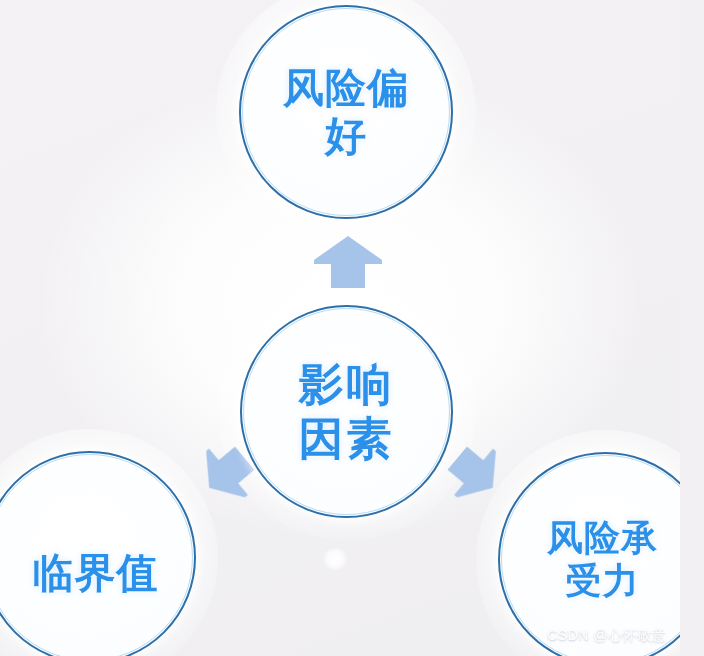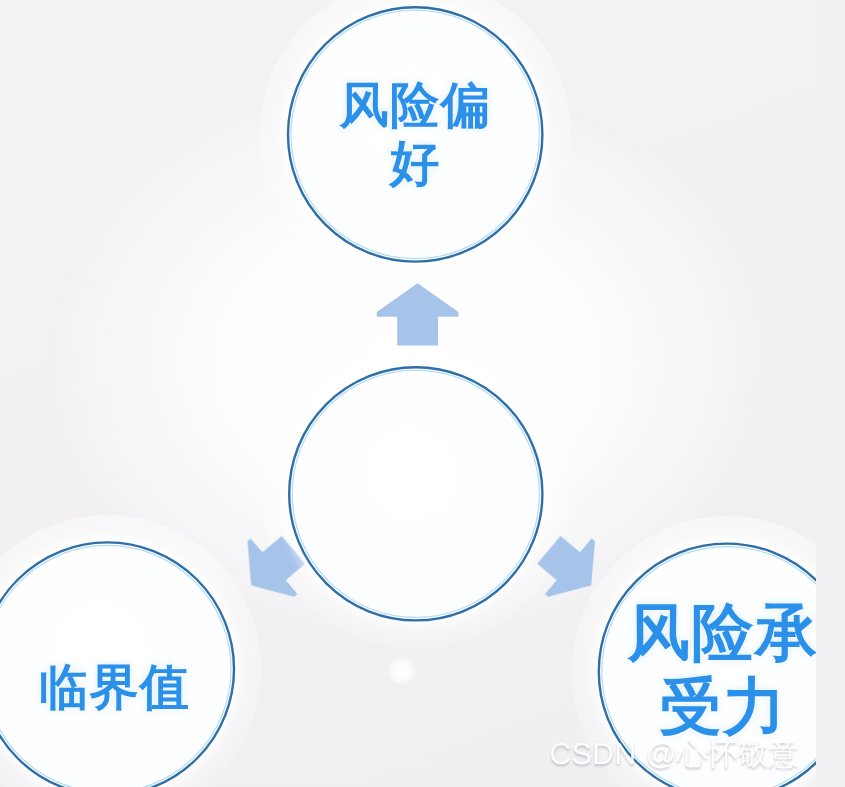--- a/index.html
+++ b/index.html
@@ -74,21 +74,21 @@
 
   
   #node-top          { left: 239px; top: 5px;   width: 214px; height: 214px; }
   #node-center       { left: 240px; top: 305px; width: 213px; height: 213px; }
   #node-bottom-left  { left: -17px; top: 451px; width: 213px; height: 213px; }
   #node-bottom-right { left: 498px; top: 452px; width: 215px; height: 215px; }
 
   #node-top .node-label          { font-size: 41px; }
   #node-center .node-label       { font-size: 45px; letter-spacing: 3px; }
   #node-bottom-left .node-label  { font-size: 41px; margin-left: 12px; margin-top: 32px; }
-  #node-bottom-right .node-label { font-size: 52px; margin-right: 6px; }
+  #node-bottom-right .node-label { font-size: 36px; margin-right: 6px; }
 
   
   .arrow {
     position: absolute;
     pointer-events: none;
   }
   .arrow svg { display: block; overflow: visible; }
   .arrow-shape {
     fill: #a6c3ea;
     filter: blur(0.6px);
@@ -108,21 +108,21 @@
     background: radial-gradient(circle, #ffffff 0%, rgba(255,255,255,0.75) 45%, rgba(255,255,255,0) 75%);
     pointer-events: none;
   }
 
   
   #watermark {
     position: absolute;
     right: 14px;
     bottom: 11px;
     color: #ffffff;
-    font-size: 25px;
+    font-size: 14px;
     letter-spacing: 0.5px;
     opacity: 0.92;
     text-shadow: 0 1px 2px rgba(140,150,165,0.55);
     user-select: none;
     white-space: nowrap;
   }
 </style>
 </head>
 <body>
 
@@ -152,20 +152,22 @@
   </div>
 
   <div class="node" id="node-top">
     <div class="node-ring"></div>
     <div class="node-label">风险偏
 好</div>
   </div>
 
   <div class="node" id="node-center">
     <div class="node-ring"></div>
+    <div class="node-label">影响
+因素</div>
   </div>
 
   <div class="node" id="node-bottom-left">
     <div class="node-ring"></div>
     <div class="node-label">临界值</div>
   </div>
 
   <div class="node" id="node-bottom-right">
     <div class="node-ring"></div>
     <div class="node-label">风险承

